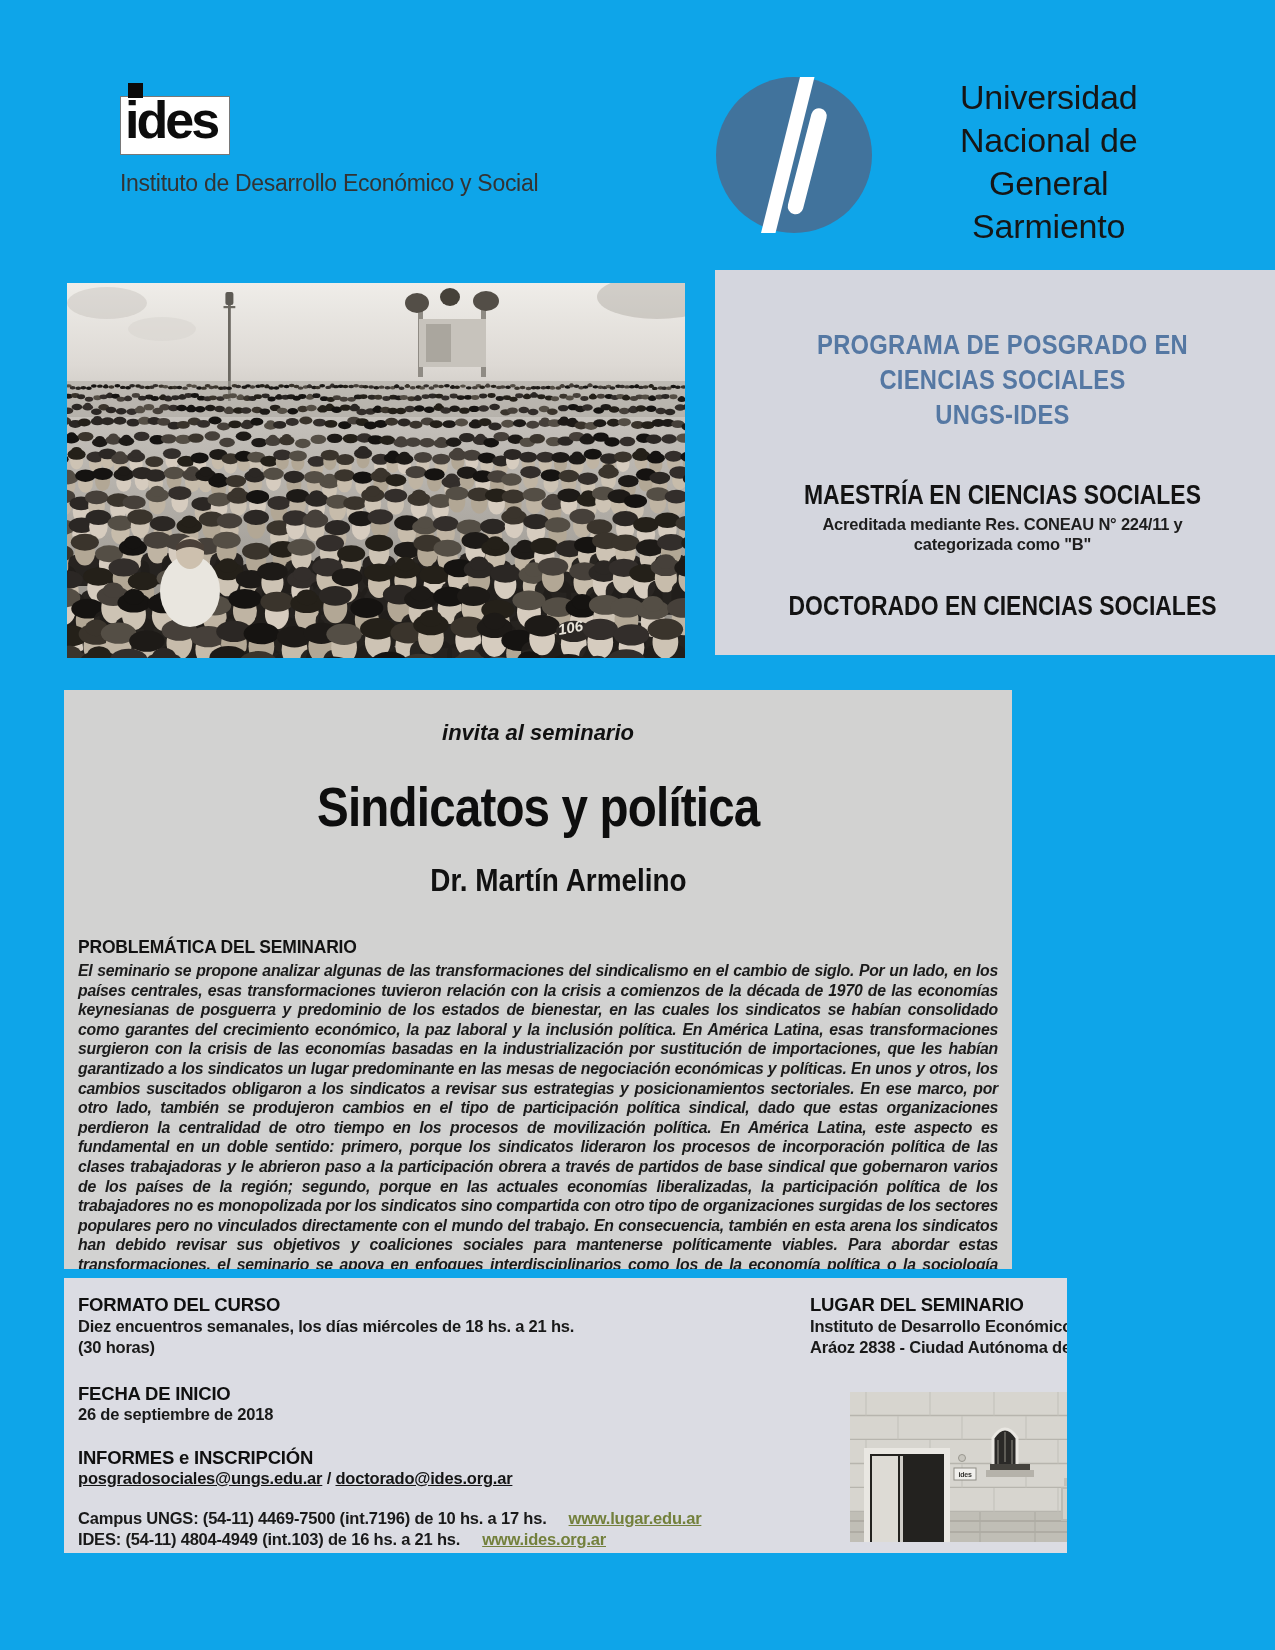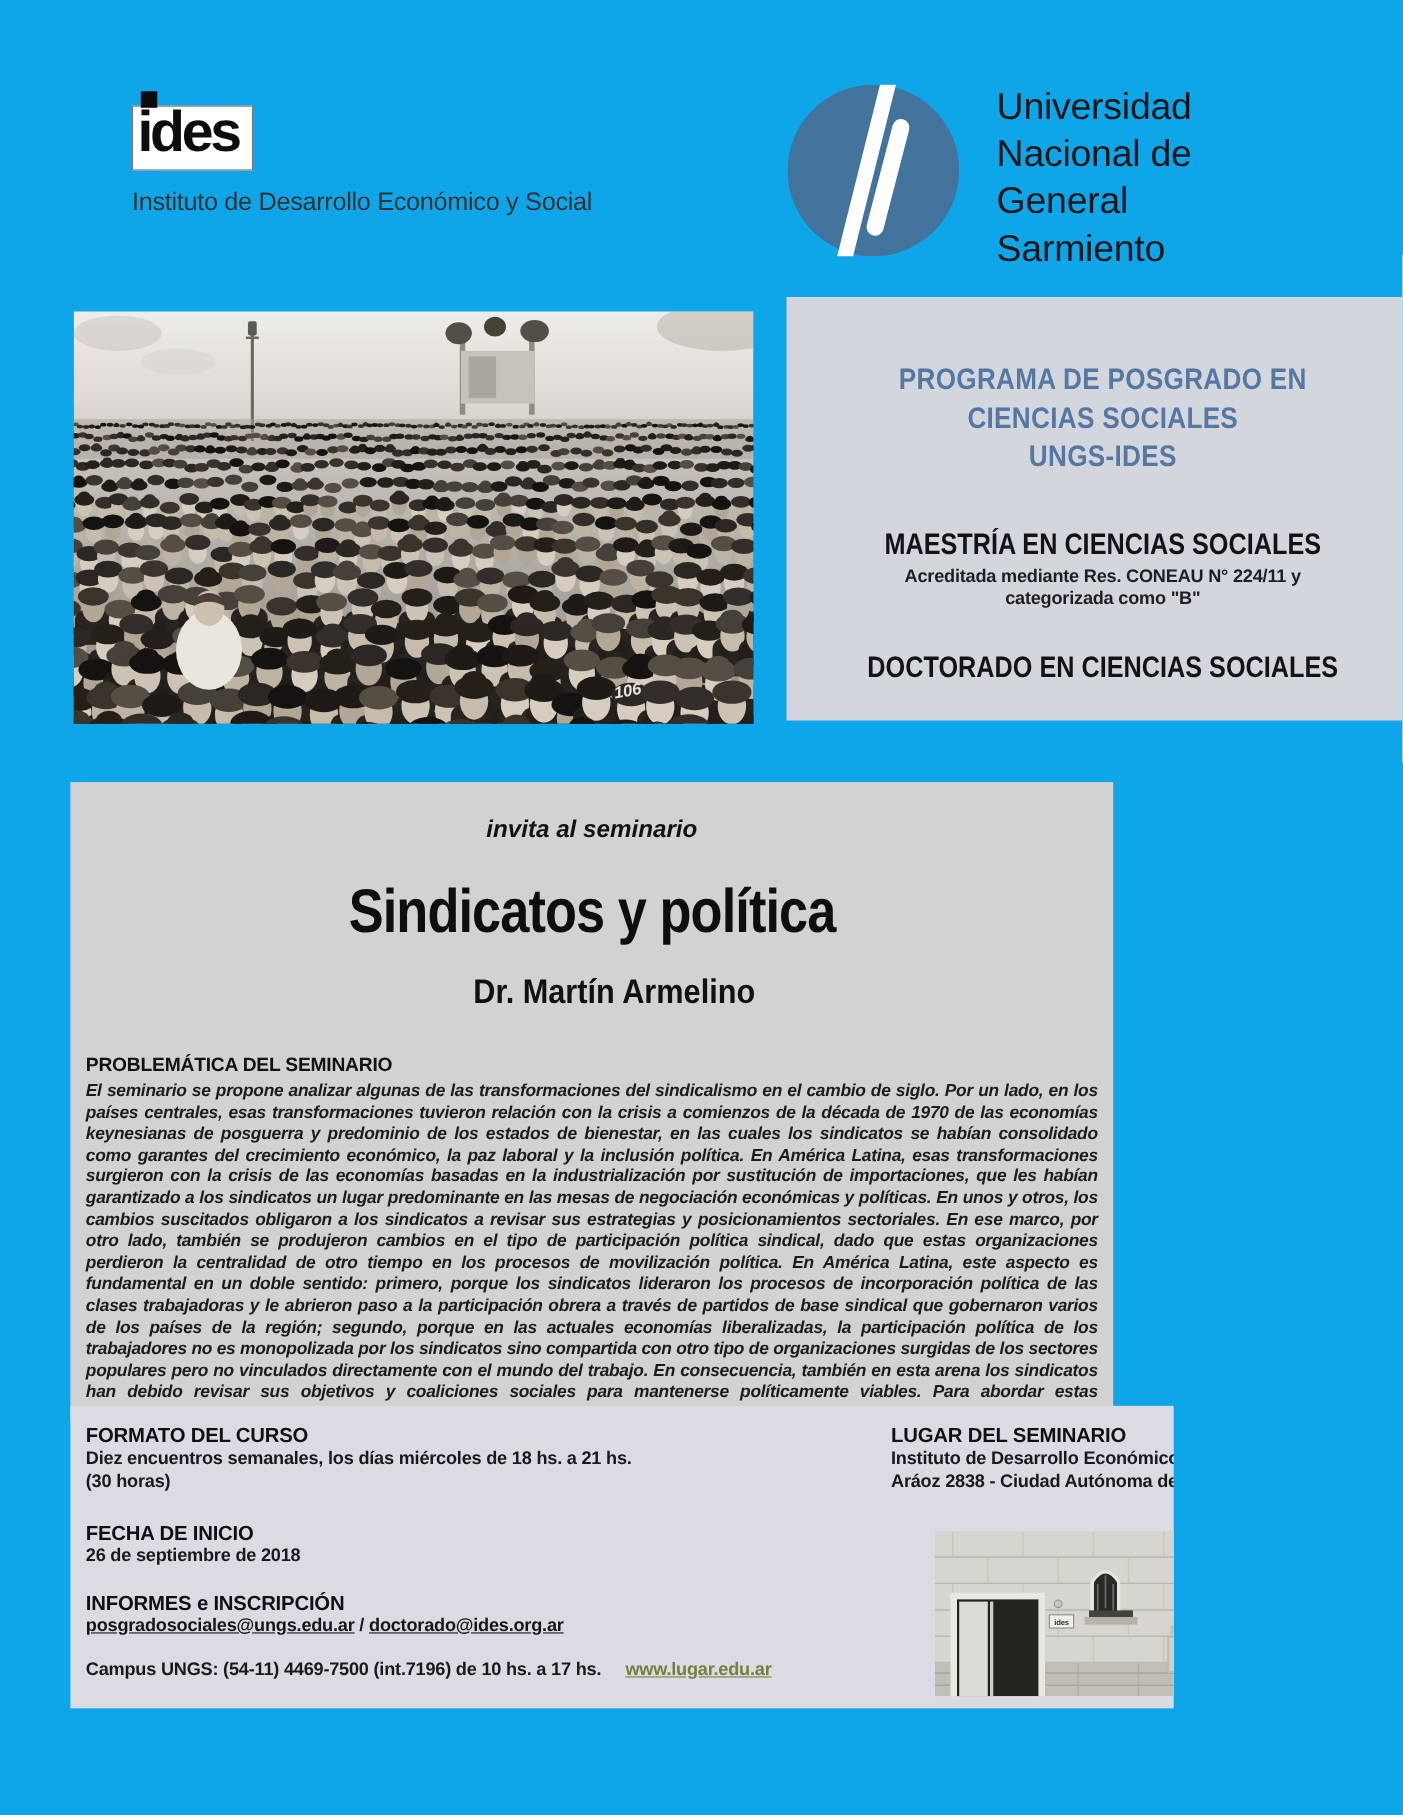--- a/index.html
+++ b/index.html
@@ -10,39 +10,39 @@
   
   .ides-block{left:120px;top:96px;width:520px;}
   .ides-box{position:relative;width:108px;height:57px;border:1.5px solid #787878;background:#fff;}
   .ides-word{position:absolute;left:4px;top:-7px;font-size:52px;line-height:60px;font-weight:800;
              letter-spacing:-3px;color:#0c0c0c;}
   .ides-dot{position:absolute;left:7px;top:-14px;width:15px;height:15px;background:#0b0b0b;}
   .ides-caption{margin-top:15px;font-size:23px;letter-spacing:-0.3px;color:#333;}
 
   
   .ungs-icon{left:716px;top:77px;}
-  .ungs-name{left:906px;top:76px;font-size:34px;line-height:43px;color:#161616;letter-spacing:-0.2px;}
+  .ungs-name{left:960px;top:76px;font-size:34px;line-height:43px;color:#161616;letter-spacing:-0.2px;text-align:center;}
 
   
   .crowd{left:67px;top:283px;}
 
   
   .program-box{left:715px;top:270px;width:575px;height:385px;background:var(--program-box,#d4d6de);
                text-align:center;overflow:hidden;}
   .pb-title{margin-top:58px;font-size:27px;font-weight:bold;color:var(--accent-blue,#5578a3);
             line-height:35px;letter-spacing:.3px;}
   .pb-title div{transform:scaleX(.88);}
   .pb-heading{font-size:27px;font-weight:bold;color:#131313;transform:scaleX(.85);}
   .pb-heading.m{margin-top:47px;}
   .pb-heading.d{margin-top:37px;}
   .pb-sub{margin-top:3px;font-size:16.5px;font-weight:bold;line-height:20px;color:#1e1e1e;
           letter-spacing:-0.2px;}
 
   
-  .seminar-panel{left:64px;top:711px;width:948px;height:579px;background:var(--seminar-panel,#d2d2d1);
+  .seminar-panel{left:64px;top:690px;width:948px;height:579px;background:var(--seminar-panel,#d2d2d1);
                  overflow:hidden;}
   .invite{padding-top:30px;text-align:center;font-size:22px;font-style:italic;font-weight:bold;color:#111;}
   .sem-title{margin-top:28px;text-align:center;font-size:56px;font-weight:bold;color:#0e0e0e;}
   .sem-title span{display:inline-block;transform:scaleX(.85);letter-spacing:-1px;}
   .speaker{margin-top:24px;text-align:center;font-size:31px;font-weight:bold;color:#111;padding-left:40px;}
   .speaker span{display:inline-block;transform:scaleX(.9);}
   .problem-h{margin:38px 14px 3px 14px;font-size:17.5px;font-weight:bold;color:#121212;letter-spacing:-0.2px;}
   .problem-p{margin:0 14px;font-size:15.8px;line-height:19.6px;font-weight:bold;font-style:italic;
              text-align:justify;color:#1b1b1b;letter-spacing:-0.25px;}
 
@@ -1318,20 +1318,23 @@
       <div>26 de septiembre de 2018</div>
       <div class="gap2"></div>
       <div class="d-head">INFORMES e INSCRIPCIÓN</div>
       <div>
         <a href="#" class="email-link">posgradosociales@ungs.edu.ar</a><span> / </span><a href="#" class="email-link">doctorado@ides.org.ar</a>
       </div>
       <div class="gap3"></div>
       <div>
         <span>Campus UNGS: (54-11) 4469-7500 (int.7196) de 10 hs. a 17 hs.</span><a href="#" class="web-link">www.lugar.edu.ar</a>
       </div>
+      <div>
+        <span>IDES: (54-11) 4804-4949 (int.103) de 16 hs. a 21 hs.</span><a href="#" class="web-link">www.ides.org.ar</a>
+      </div>
     </div>
 
     <div class="col-right">
       <div class="d-head">LUGAR DEL SEMINARIO</div>
       <div>Instituto de Desarrollo Económico y Social</div>
       <div>Aráoz 2838 - Ciudad Autónoma de Buenos Aires</div>
     </div>
 
     <svg class="venue" width="340" height="150" viewBox="0 0 340 150">
       <defs>

